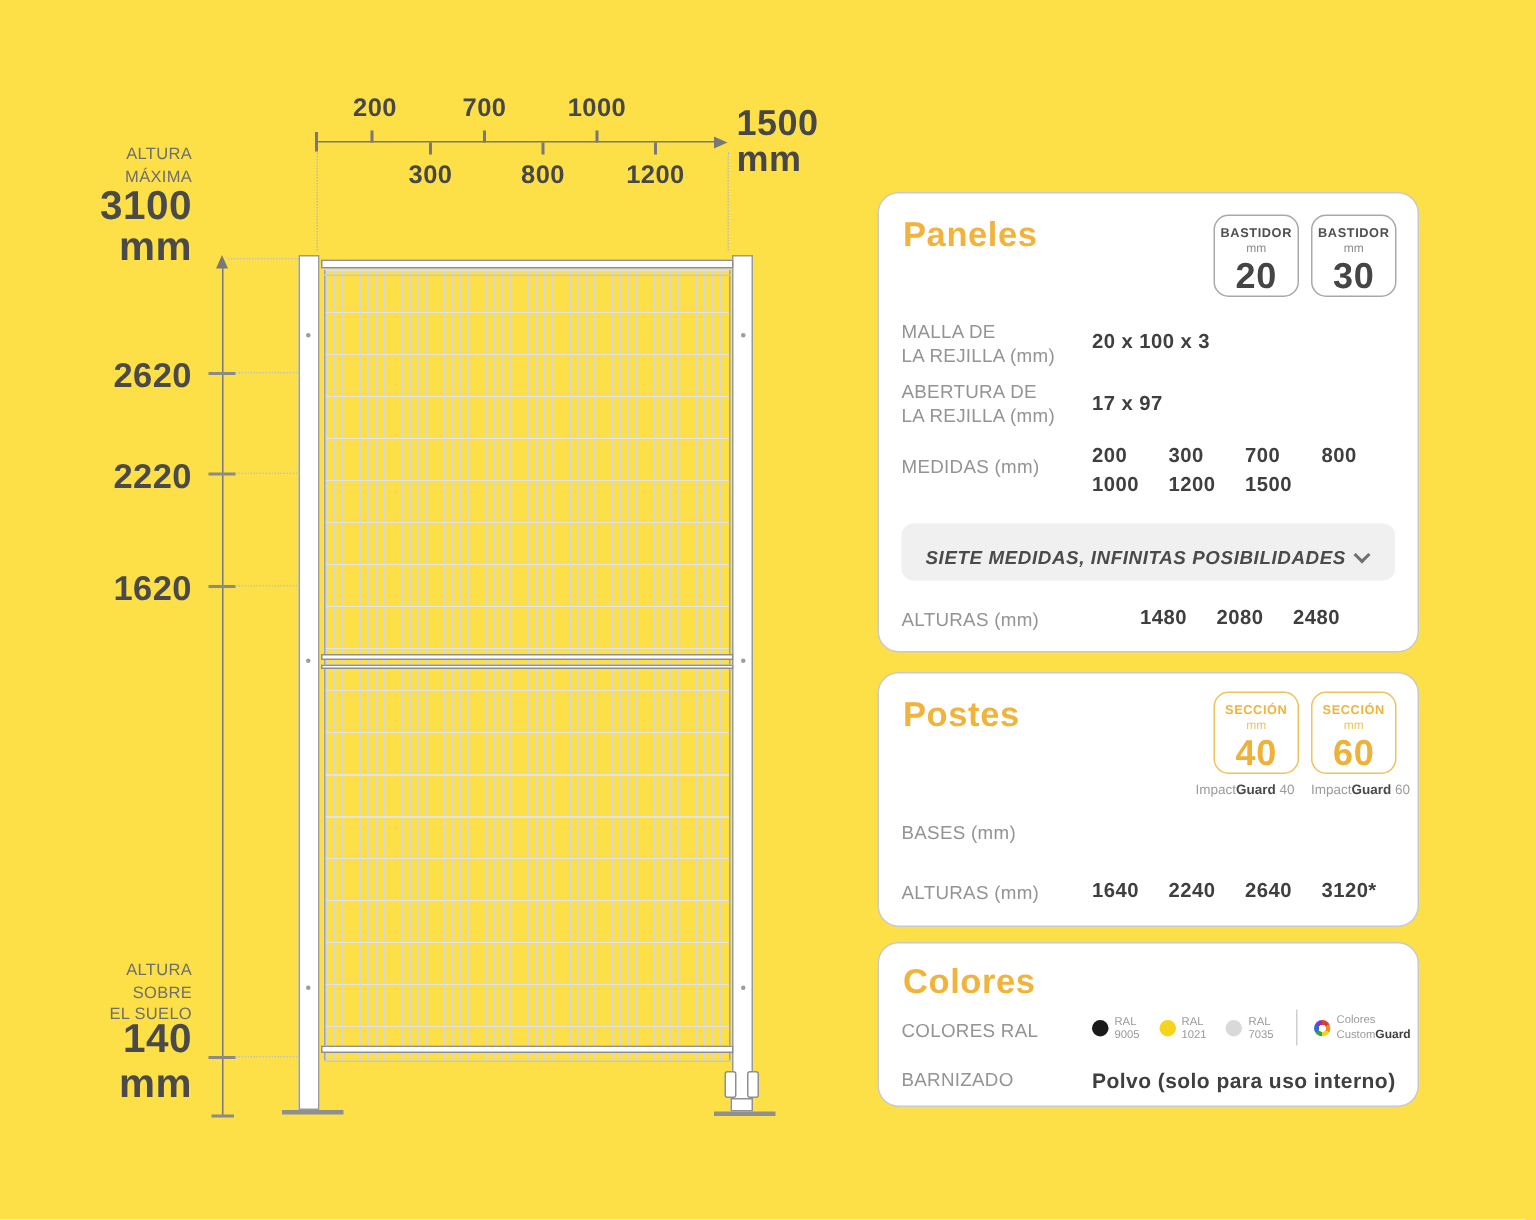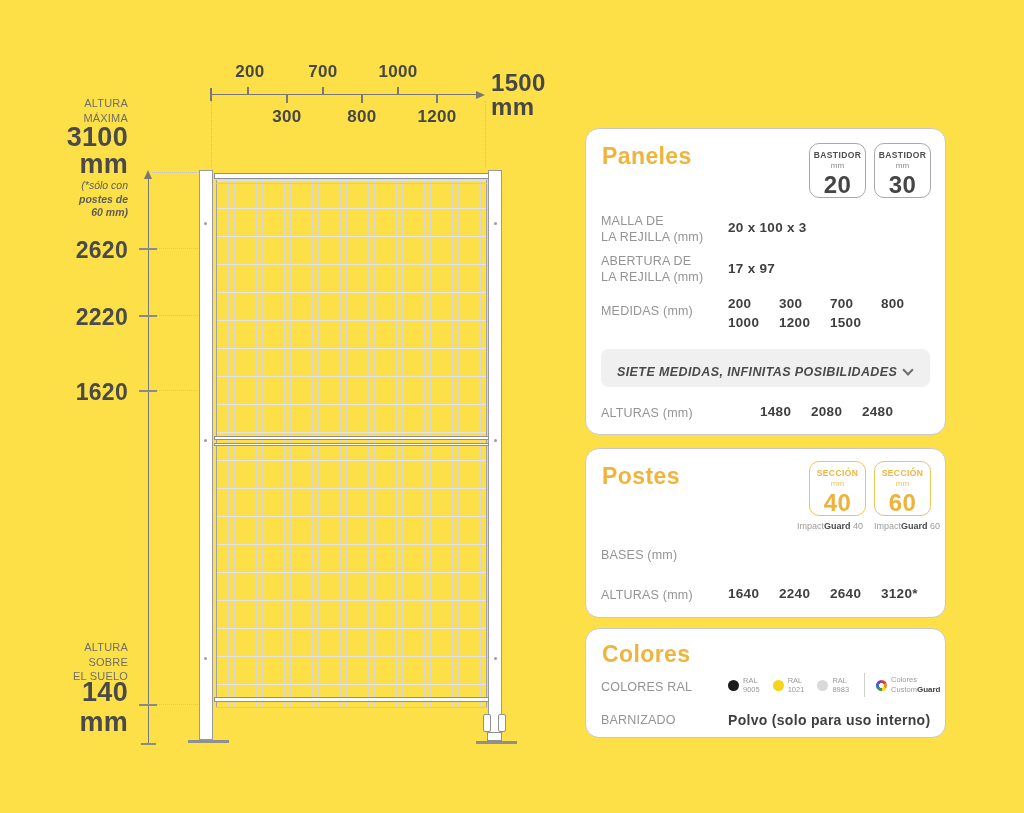--- a/index.html
+++ b/index.html
@@ -110,25 +110,20 @@
       <div>mm</div>
     </div>
 
     <div class="abs dot-v" style="left:211px;top:101px;height:66px;"></div>
     <div class="abs dot-v" style="left:485px;top:101px;height:66px;"></div>
 
     <div class="abs side-label prel" style="top:96px;">ALTURA
 MÁXIMA</div>
     <div class="abs side-num" style="top:122px;font-size:27px;">3100</div>
     <div class="abs side-num" style="top:149px;font-size:27px;">mm</div>
-    <div class="abs side-note" style="top:179px;">
-      <span class="prel">(*sólo con</span><br>
-      <b class="prel">postes de
-60 mm)</b>
-    </div>
 
     <div class="abs side-num" style="top:237px;">2620</div>
     <div class="abs side-num" style="top:304px;">2220</div>
     <div class="abs side-num" style="top:379px;">1620</div>
 
     <div class="abs side-label prel" style="top:640px;">ALTURA
 SOBRE
 EL SUELO</div>
     <div class="abs side-num" style="top:677px;font-size:27px;">140</div>
     <div class="abs side-num" style="top:707px;font-size:27px;">mm</div>
@@ -261,21 +256,21 @@
         <div class="swatch">
           <span class="dot" style="background-color: rgb(26, 26, 26);"></span>
           <span class="sw-text"><span>RAL</span><br><span>9005</span></span>
         </div>
         <div class="swatch">
           <span class="dot" style="background-color: rgb(246, 211, 28);"></span>
           <span class="sw-text"><span>RAL</span><br><span>1021</span></span>
         </div>
         <div class="swatch">
           <span class="dot" style="background-color: rgb(217, 217, 217);"></span>
-          <span class="sw-text"><span>RAL</span><br><span>8983</span></span>
+          <span class="sw-text"><span>RAL</span><br><span>7035</span></span>
         </div>
         <div class="ral-div"></div>
         <div class="swatch" style="margin-right:0;">
           <span class="cg-icon"></span>
           <span class="cg-text"><span>Colores</span><br><span>Custom</span><b>Guard</b></span>
         </div>
       </div>
 
       <div class="row-label" style="top:83px;">BARNIZADO</div>
       <div class="row-value" style="top:81px;font-size:14px;">Polvo (solo para uso interno)</div>

